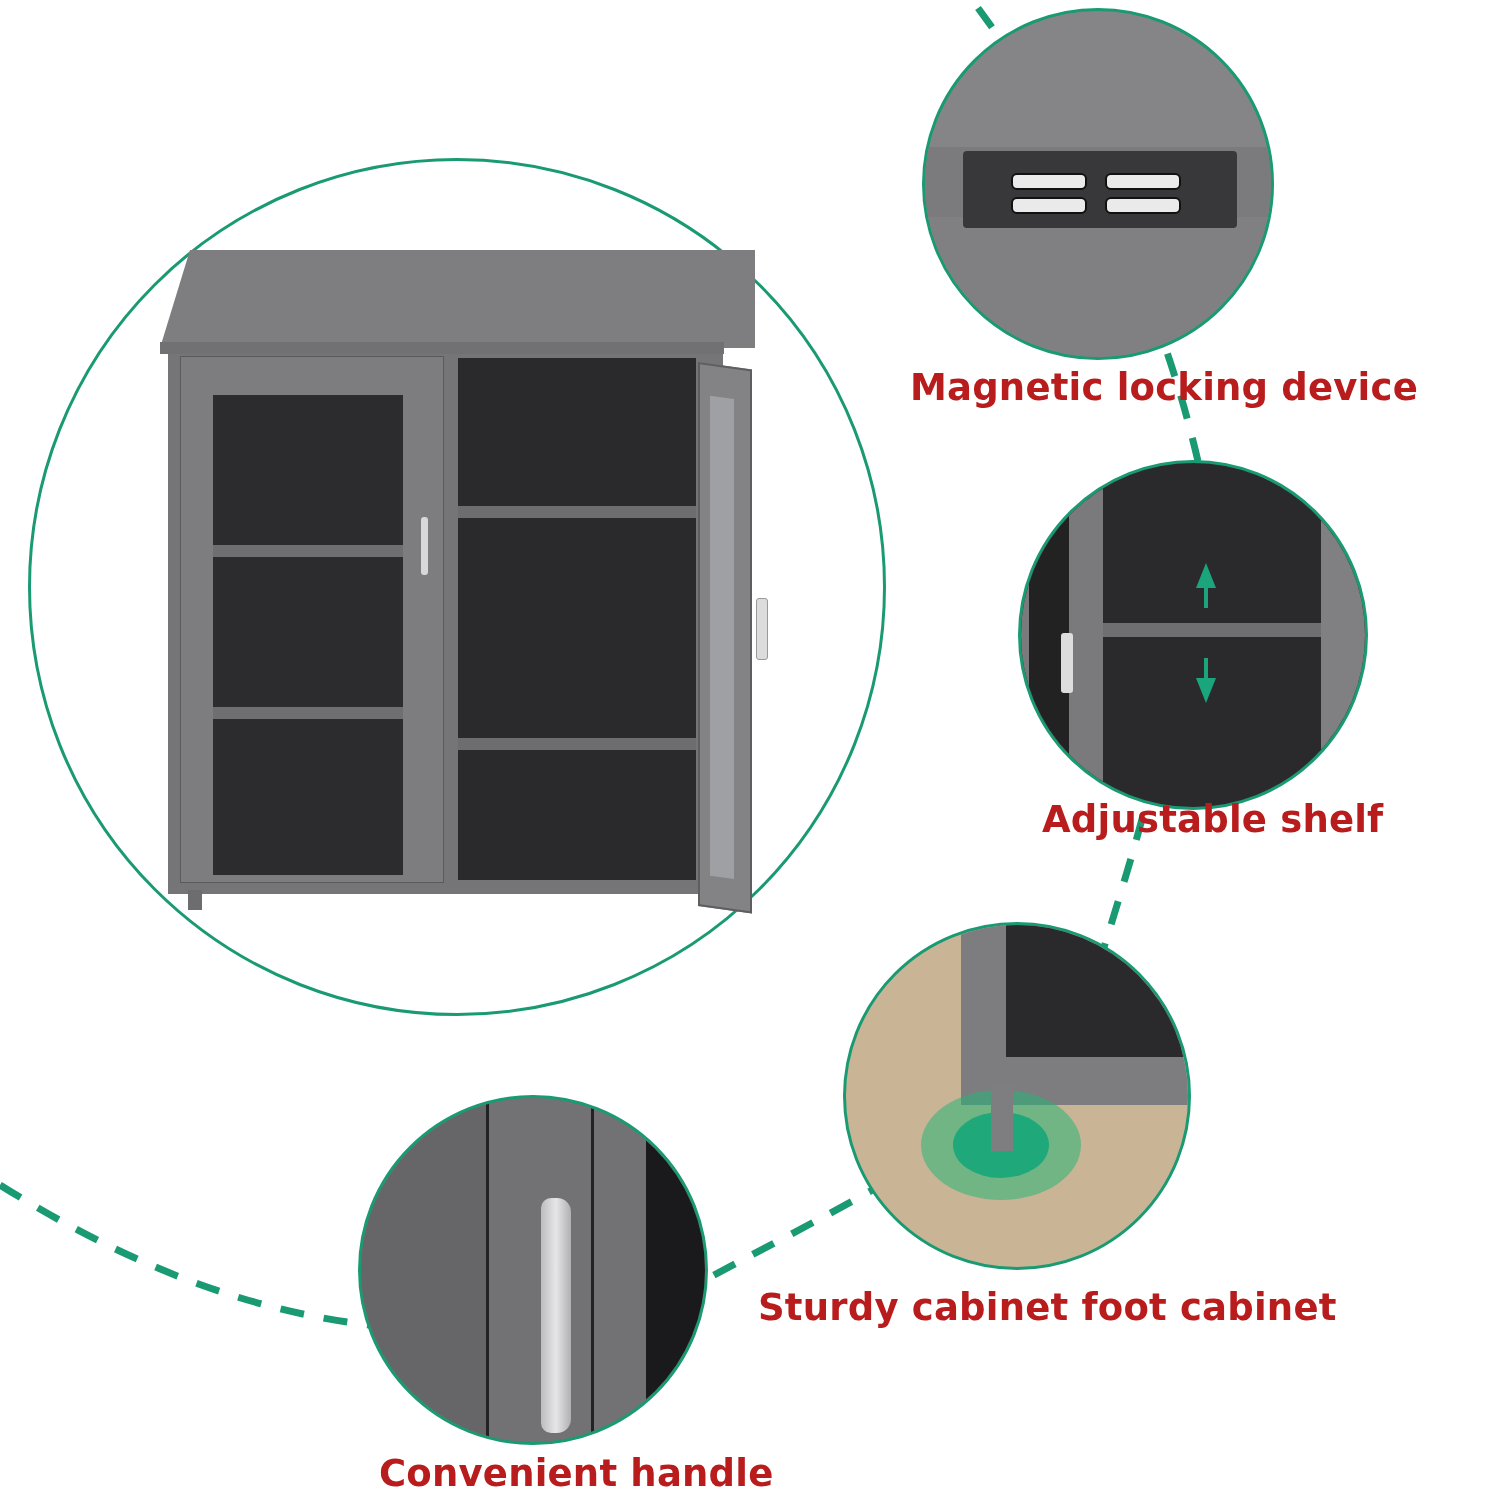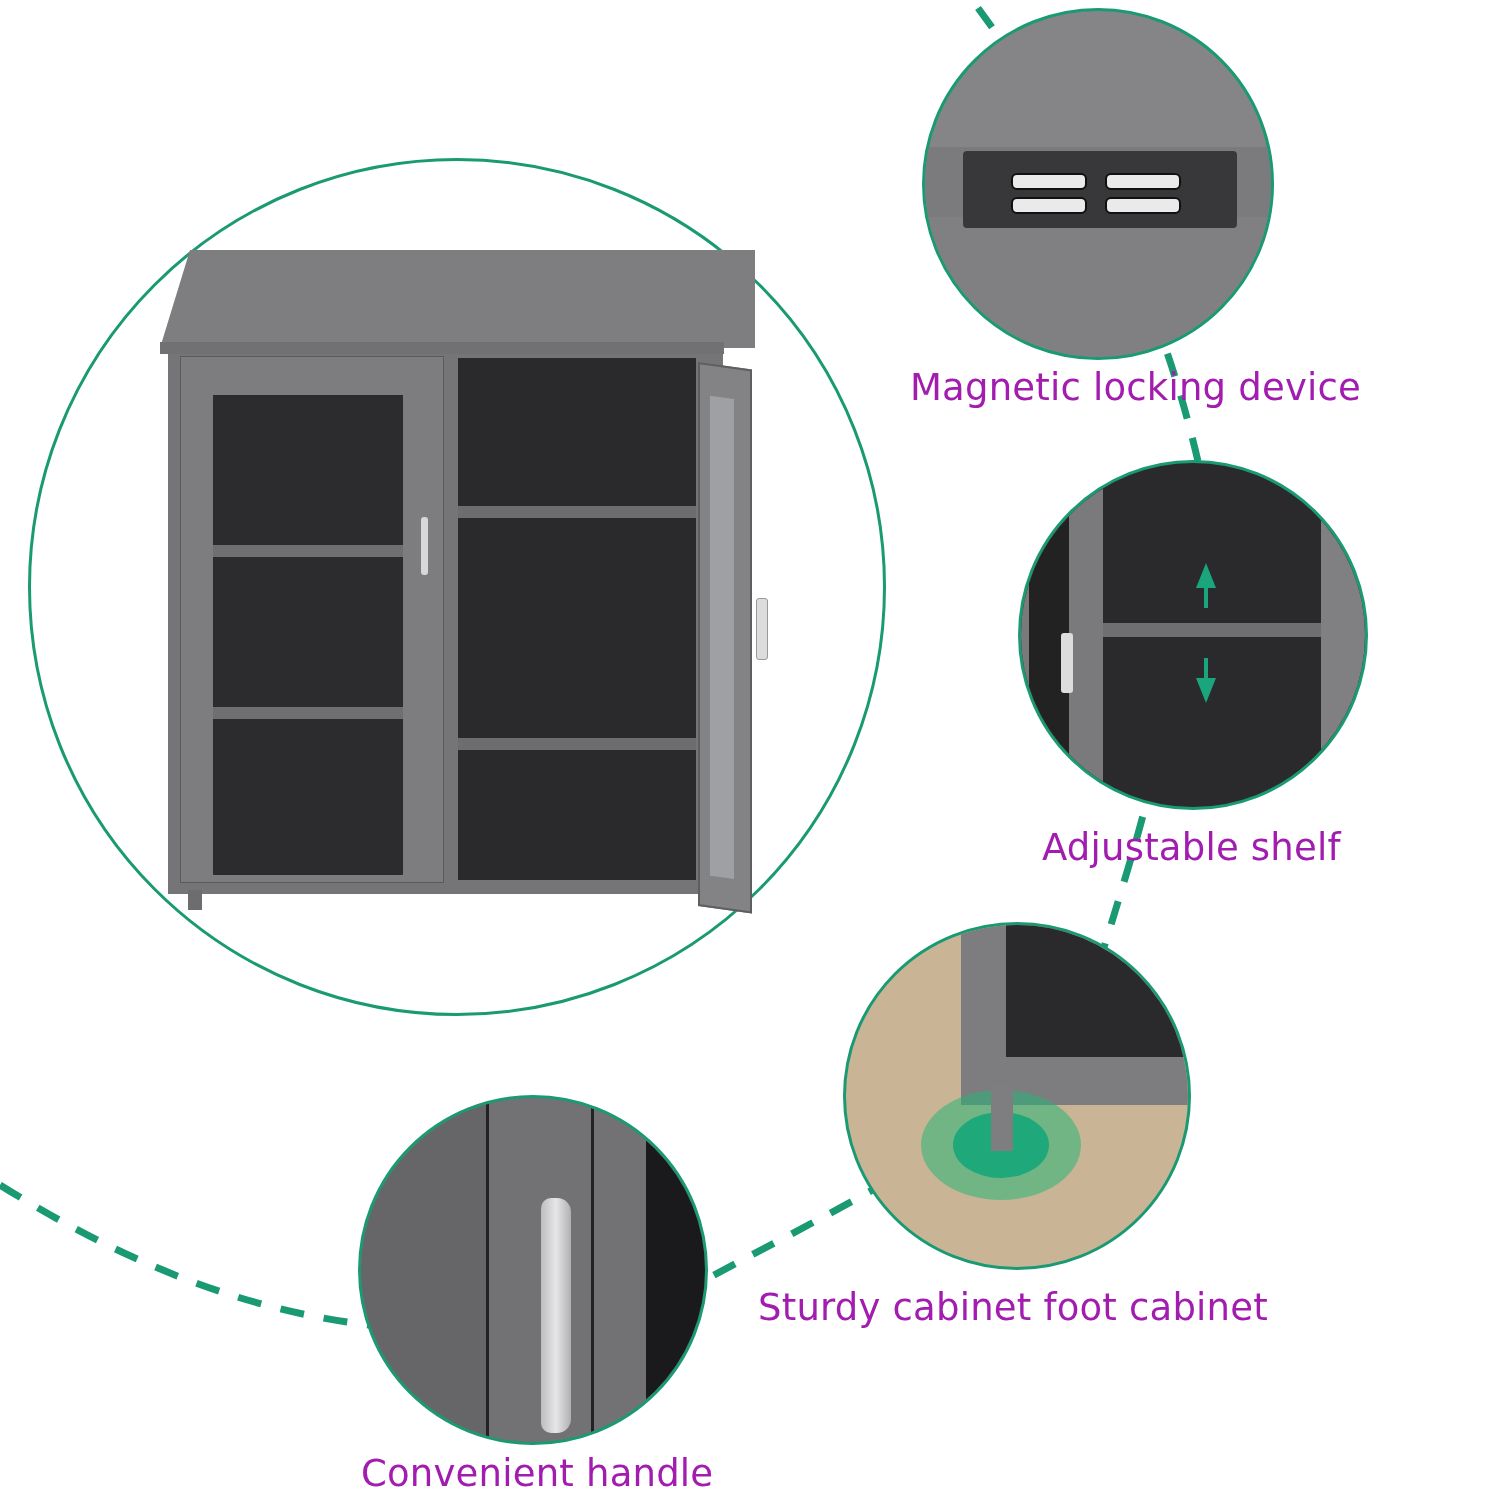--- a/index.html
+++ b/index.html
@@ -1,20 +1,20 @@
 <!DOCTYPE html>
 <html><head>
 <meta charset="utf-8">
 <style>
   html,body{margin:0;padding:0;background:#fff;}
   body{width:1500px;height:1500px;position:relative;overflow:hidden;font-family:"DejaVu Sans","Liberation Sans",sans-serif;}
   .abs{position:absolute;}
   svg.overlay{position:absolute;left:0;top:0;}
   .circle{position:absolute;border-radius:50%;overflow:hidden;border:3px solid #1a9a72;box-sizing:border-box;}
-  .caption{position:absolute;color:#a21caf;font-size:37px;white-space:nowrap;letter-spacing:0.2px;}
+  .caption{position:absolute;color:#b91c1c;font-size:37px;white-space:nowrap;letter-spacing:0.2px;font-weight:bold;}
   .g{background:#7a7a7c;}
   .dark{background:#2a2a2c;}
   .shelf{position:absolute;background:#6d6d70;height:12px;}
 </style>
 </head>
 <body>
 
 <svg class="overlay" width="1500" height="1500">
   <path d="M978 8 C 1060 120, 1150 250, 1200 470" fill="none" stroke="#1a9a72" stroke-width="7" stroke-dasharray="24 20"></path>
   <path d="M1200 470 C 1180 700, 1150 800, 1100 960" fill="none" stroke="#1a9a72" stroke-width="7" stroke-dasharray="24 20"></path>
@@ -69,32 +69,32 @@
   <div class="abs" style="left:0;top:0;width:82px;height:100%;background:#7a7a7c;"></div>
   <div class="abs" style="left:8px;top:20px;width:40px;height:100%;background:#222;"></div>
   <div class="abs" style="left:40px;top:170px;width:12px;height:60px;background:#ddd;border-radius:3px;"></div>
   <div class="abs" style="left:82px;top:160px;width:222px;height:14px;background:#6f6f72;"></div>
   <div class="abs" style="left:300px;top:0;width:50px;height:100%;background:#808083;"></div>
   <svg class="abs" style="left:170px;top:100px;" width="30" height="140">
     <polygon points="15,0 5,25 13,25 13,45 17,45 17,25 25,25" fill="#1aa57c"></polygon>
     <polygon points="15,140 5,115 13,115 13,95 17,95 17,115 25,115" fill="#1aa57c"></polygon>
   </svg>
 </div>
-<div class="caption" style="left:1042px;top:826px;text-align:center;">Adjustable shelf</div>
+<div class="caption" style="left:1042px;top:798px;text-align:center;">Adjustable shelf</div>
 
 <div class="circle" style="left:843px;top:922px;width:348px;height:348px;background:#c9b596;">
   <div class="abs" style="left:115px;top:0;width:233px;height:180px;background:#7d7d7f;"></div>
   <div class="abs" style="left:160px;top:0;width:188px;height:132px;background:#2a2a2c;"></div>
   <div class="abs" style="left:75px;top:165px;width:160px;height:110px;border-radius:50%;background:rgba(40,180,120,0.55);">
     <div class="abs" style="left:32px;top:22px;width:96px;height:66px;border-radius:50%;background:#1fa87a;"></div>
   </div>
   <div class="abs" style="left:145px;top:160px;width:22px;height:66px;background:#7e7e80;"></div>
 </div>
 <div class="caption" style="left:758px;top:1286px;">Sturdy cabinet foot cabinet</div>
 
 <div class="circle" style="left:358px;top:1095px;width:350px;height:350px;background:#727274;">
   <div class="abs" style="left:0;top:0;width:125px;height:100%;background:#666668;"></div>
   <div class="abs" style="left:125px;top:0;width:3px;height:100%;background:#222;"></div>
   <div class="abs" style="left:230px;top:0;width:3px;height:100%;background:#222;"></div>
   <div class="abs" style="left:285px;top:0;width:65px;height:100%;background:#1a1a1c;"></div>
   <div class="abs" style="left:180px;top:100px;width:30px;height:235px;background:linear-gradient(90deg,#bdbdbf,#e6e6e8,#b0b0b2);border-radius:10px 14px 14px 10px;"></div>
 </div>
-<div class="caption" style="left:361px;top:1452px;">Convenient handle</div>
+<div class="caption" style="left:379px;top:1452px;">Convenient handle</div>
 
 </body></html>

